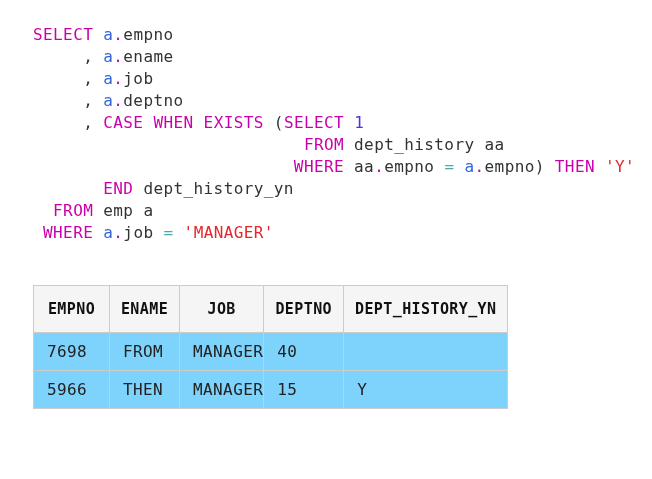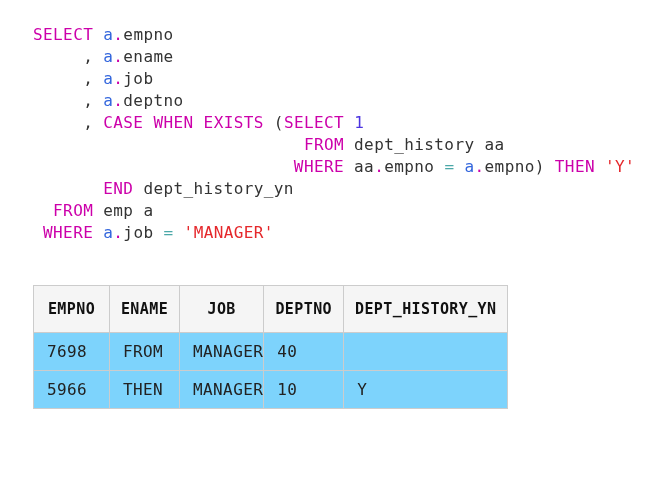--- a/index.html
+++ b/index.html
@@ -78,18 +78,18 @@
           <td>7698</td>
           <td>FROM</td>
           <td>MANAGER</td>
           <td>40</td>
           <td></td>
         </tr>
         <tr>
           <td>5966</td>
           <td>THEN</td>
           <td>MANAGER</td>
-          <td>10</td>
+          <td>15</td>
           <td>Y</td>
         </tr>
       </tbody>
   </table>
 </div>
 
 </body></html>

